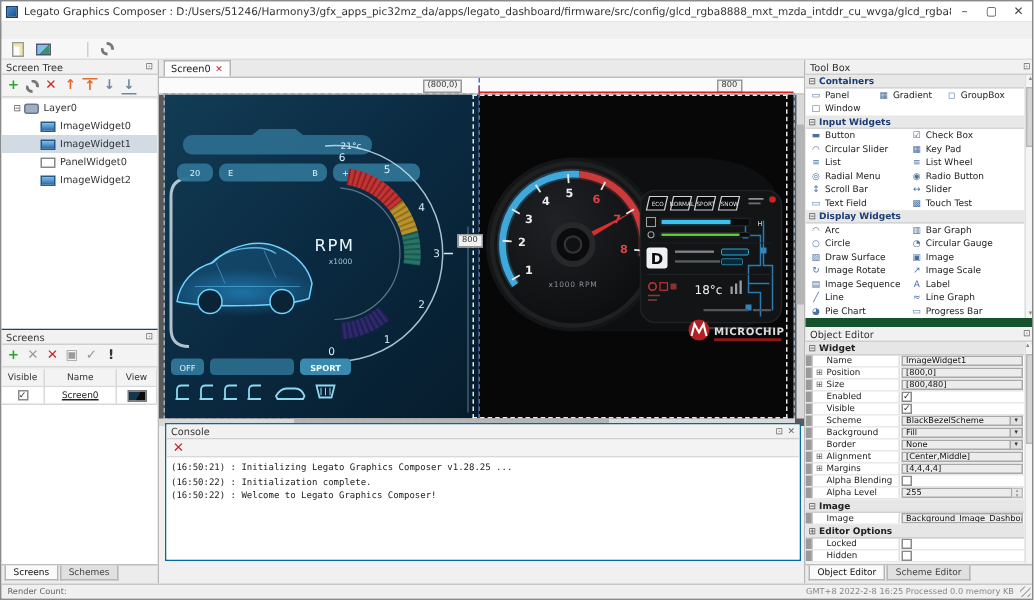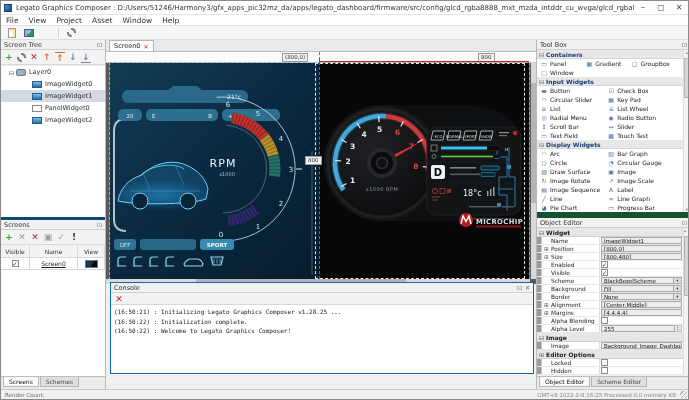--- a/index.html
+++ b/index.html
@@ -27,29 +27,29 @@
   .ic-gear{width:9px;height:9px;border:2px dashed #777;border-radius:50%;}
   
   .dock-left{position:absolute;left:0;top:39px;width:105px;bottom:10px;background:#f0f0f0;border-right:1px solid #b8b8b8;}
   .dock-center{position:absolute;left:105px;top:39px;width:430px;bottom:10px;background:#f0f0f0;}
   .dock-right{position:absolute;left:535px;top:39px;width:154px;bottom:10px;background:#f0f0f0;border-left:1px solid #b8b8b8;}
   .phead{height:10px;background:#f1f1f1;border-bottom:1px solid #cfcfcf;display:flex;align-items:center;padding:0 3px;font-size:6.5px;color:#333;}
   .phead .sp{flex:1;}
   .pin{font-size:6px;color:#666;}
   .pclose{font-size:6px;color:#666;margin-left:3px;}
   
-  .screen-tree{position:absolute;left:0;top:0;right:0;height:180px;border-bottom:3px solid #0c4a6e;}
+  .screen-tree{position:absolute;left:0;top:0;right:0;height:180px;border-bottom:1px solid #0c4a6e;}
   .ttool{height:15px;display:flex;align-items:center;gap:3px;padding:0 3px;background:#f3f3f3;border-bottom:1px solid #d8d8d8;}
   .tbtn{font-size:9px;font-weight:bold;line-height:12px;text-align:center;min-width:10px;}
   .c-green{color:#2ba52b;} .c-red{color:#cc2222;} .c-orange{color:#e06a2a;} .c-slate{color:#7188a0;} .c-gray{color:#9a9a9a;} .c-dark{color:#333;}
   .bar-top{border-top:1.5px solid #e06a2a;line-height:10px;}
   .bar-bottom{border-bottom:1.5px solid #7188a0;line-height:10px;}
   .treebody{position:absolute;top:26px;left:0;right:0;bottom:0;background:#fff;overflow:hidden;}
   .tree-row{height:12px;display:flex;align-items:center;font-size:6.5px;color:#333;padding-left:8px;white-space:nowrap;}
-  .tree-row.d-1{padding-left:24px;}
+  .tree-row.d-1{padding-left:19px;}
   .tree-row.selected{background:#d2dbe4;}
   .expander{width:7px;font-size:6px;color:#555;flex:0 0 auto;}
   .ti{width:10px;height:7px;margin-right:3px;flex:0 0 auto;border:1px solid #666;}
   .t-layer .ti{background:#9fb0c0;border-color:#66788a;border-radius:2px;}
   .t-image .ti{background:linear-gradient(#7fc0ea,#2a6aa8);border-color:#245a8c;}
   .t-panel .ti{background:#fff;border-color:#888;}
   .t-button .ti{background:#e3e9f0;border-color:#8a99aa;border-radius:2px;}
   
   .screens-panel{position:absolute;left:0;top:180px;right:0;bottom:0;}
   .stable{position:absolute;top:26px;left:0;right:0;bottom:13px;background:#fff;overflow:hidden;}
@@ -127,29 +127,20 @@
 <div class="window">
 
   <div class="titlebar">
     <span class="appicon"></span>
     <span class="titletext">Legato Graphics Composer : D:/Users/51246/Harmony3/gfx_apps_pic32mz_da/apps/legato_dashboard/firmware/src/config/glcd_rgba8888_mxt_mzda_intddr_cu_wvga/glcd_rgba8888_mxt_mzda_intddr_cu_wvga_design.zip*</span>
     <span class="winbtn">–</span>
     <span class="winbtn">▢</span>
     <span class="winbtn">✕</span>
   </div>
 
-  <div class="menubar">
-
-  <span class="menuitem">File</span>
-      <span class="menuitem">View</span>
-      <span class="menuitem">Project</span>
-      <span class="menuitem">Asset</span>
-      <span class="menuitem">Window</span>
-      <span class="menuitem">Help</span>
-    </div>
 
   <div class="maintoolbar">
     <span class="mtb">
         <span class="ic-page"></span>
       </span>
     <span class="mtb">
         <span class="ic-images"></span>
       </span>
     <span class="mtb">
         <span class="ic-export"></span>

